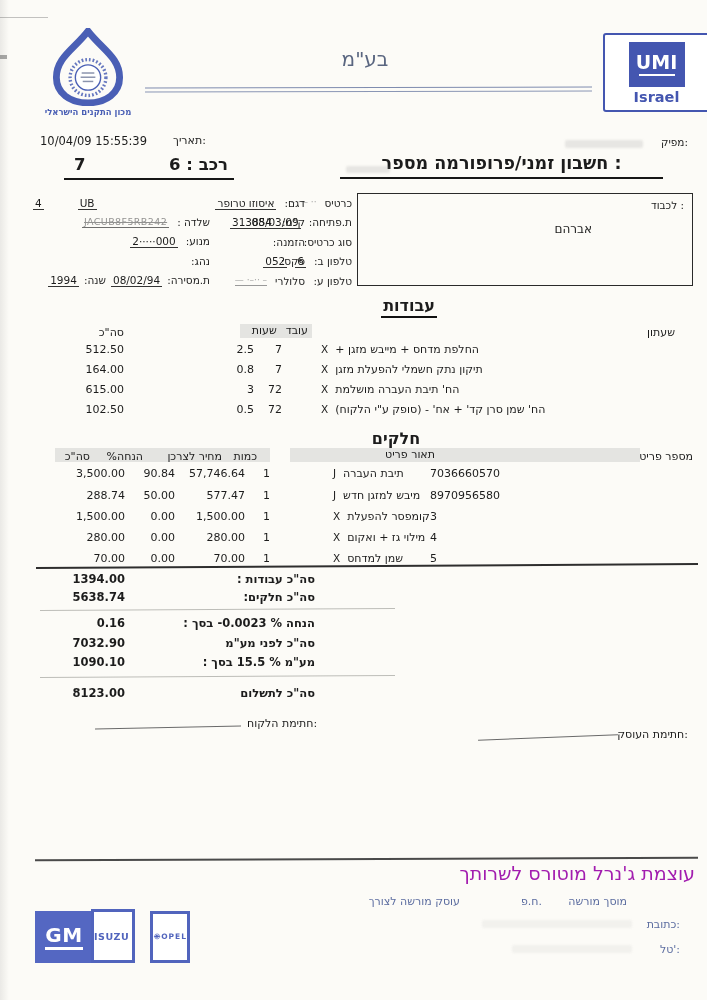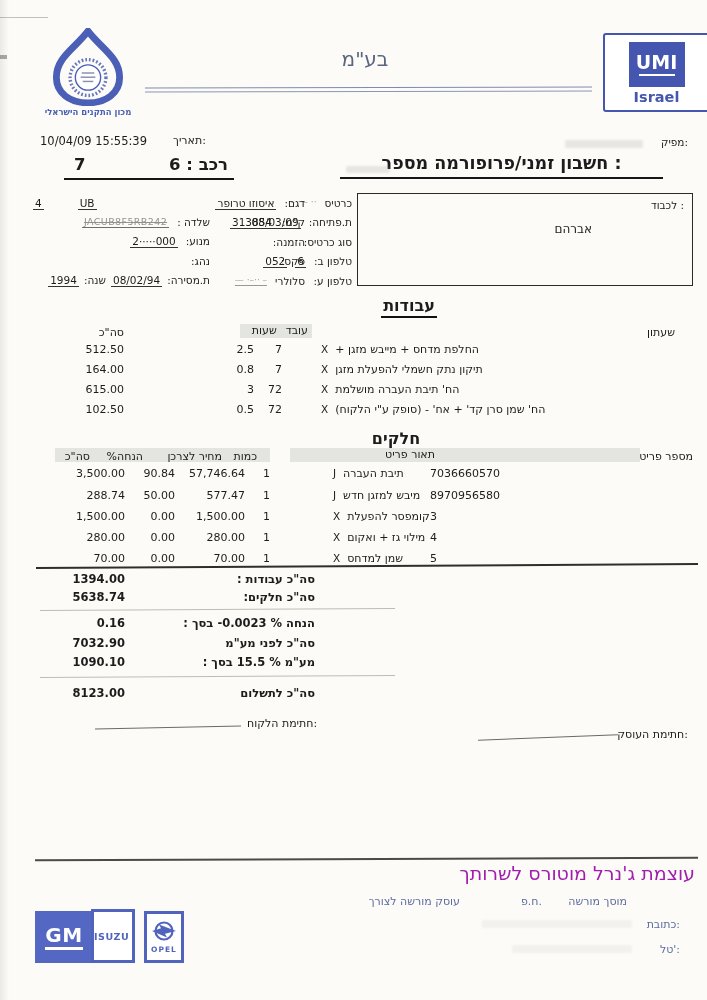--- a/index.html
+++ b/index.html
@@ -59,21 +59,21 @@
   .sigline{height:1.3px;background:#6a6a6a;}
   
   .foot-hr{left:35px;top:858px;width:663px;height:1.5px;background:#4a4a4a;transform:rotate(-0.2deg);}
   .slogan{right:12px;top:862px;font-size:19px;color:#a21caf;font-weight:500;}
   .fdet{top:895px;font-size:11px;color:#5c6da0;}
   .flabel{font-size:11px;color:#5c6da0;}
   .logo-gm{left:35px;top:911px;width:58px;height:52px;background:#5467c2;display:flex;align-items:center;justify-content:center;}
   .logo-gm b{color:#fff;font-size:20px;border-bottom:3px solid #fff;line-height:1.15;letter-spacing:.5px;}
   .logo-isuzu{left:91px;top:909px;width:44px;height:54px;border:3px solid #5164bd;background:#fff;display:flex;align-items:center;justify-content:flex-start;}
   .logo-isuzu b{color:#5164bd;font-size:9.5px;letter-spacing:.5px;}
-  .logo-opel{left:144px;top:911px;width:40px;height:52px;border:3px solid #5164bd;background:#fff;display:flex;flex-direction:column;align-items:center;justify-content:center;}
+  .logo-opel{left:150px;top:911px;width:40px;height:52px;border:3px solid #5164bd;background:#fff;display:flex;flex-direction:row;align-items:center;justify-content:center;}
   .logo-opel b{color:#5164bd;font-size:7.5px;letter-spacing:1px;margin-top:-1px;}
   
   .streak{left:0;top:0;width:9px;height:1000px;background:linear-gradient(90deg,rgba(0,0,0,.07),rgba(0,0,0,0));}
   .dash{background:#555;opacity:.5;}
 </style>
 </head>
 <body>
 
 <div id="page">
 

